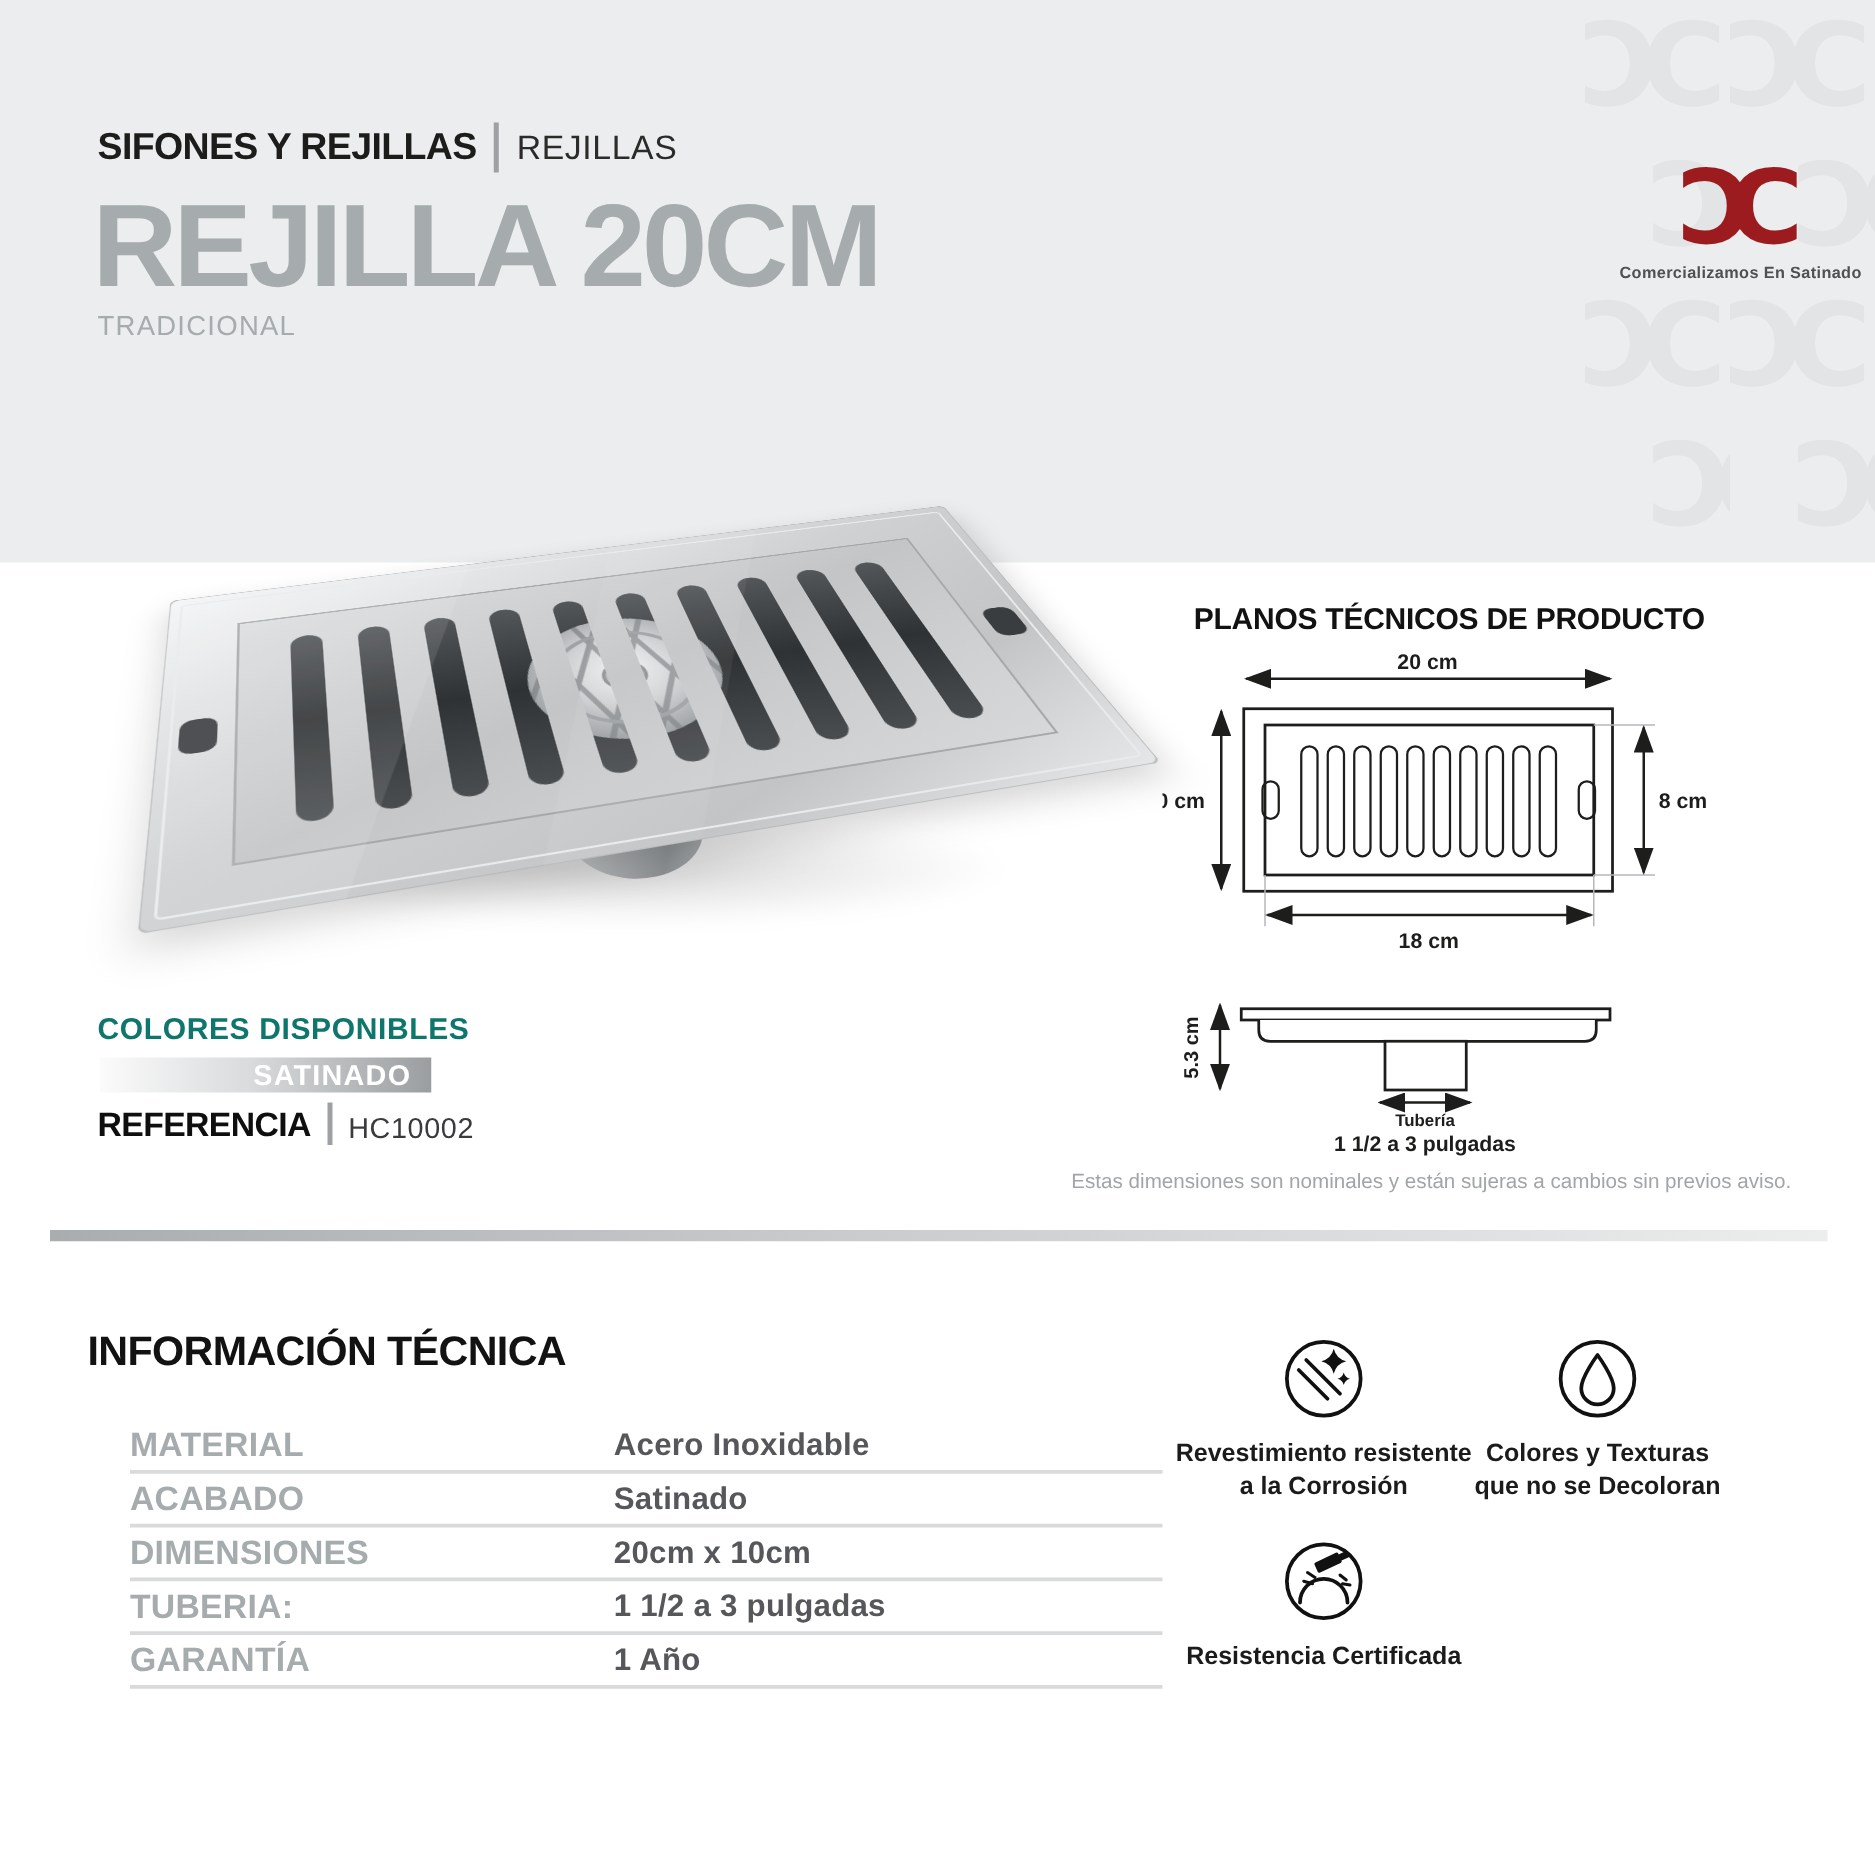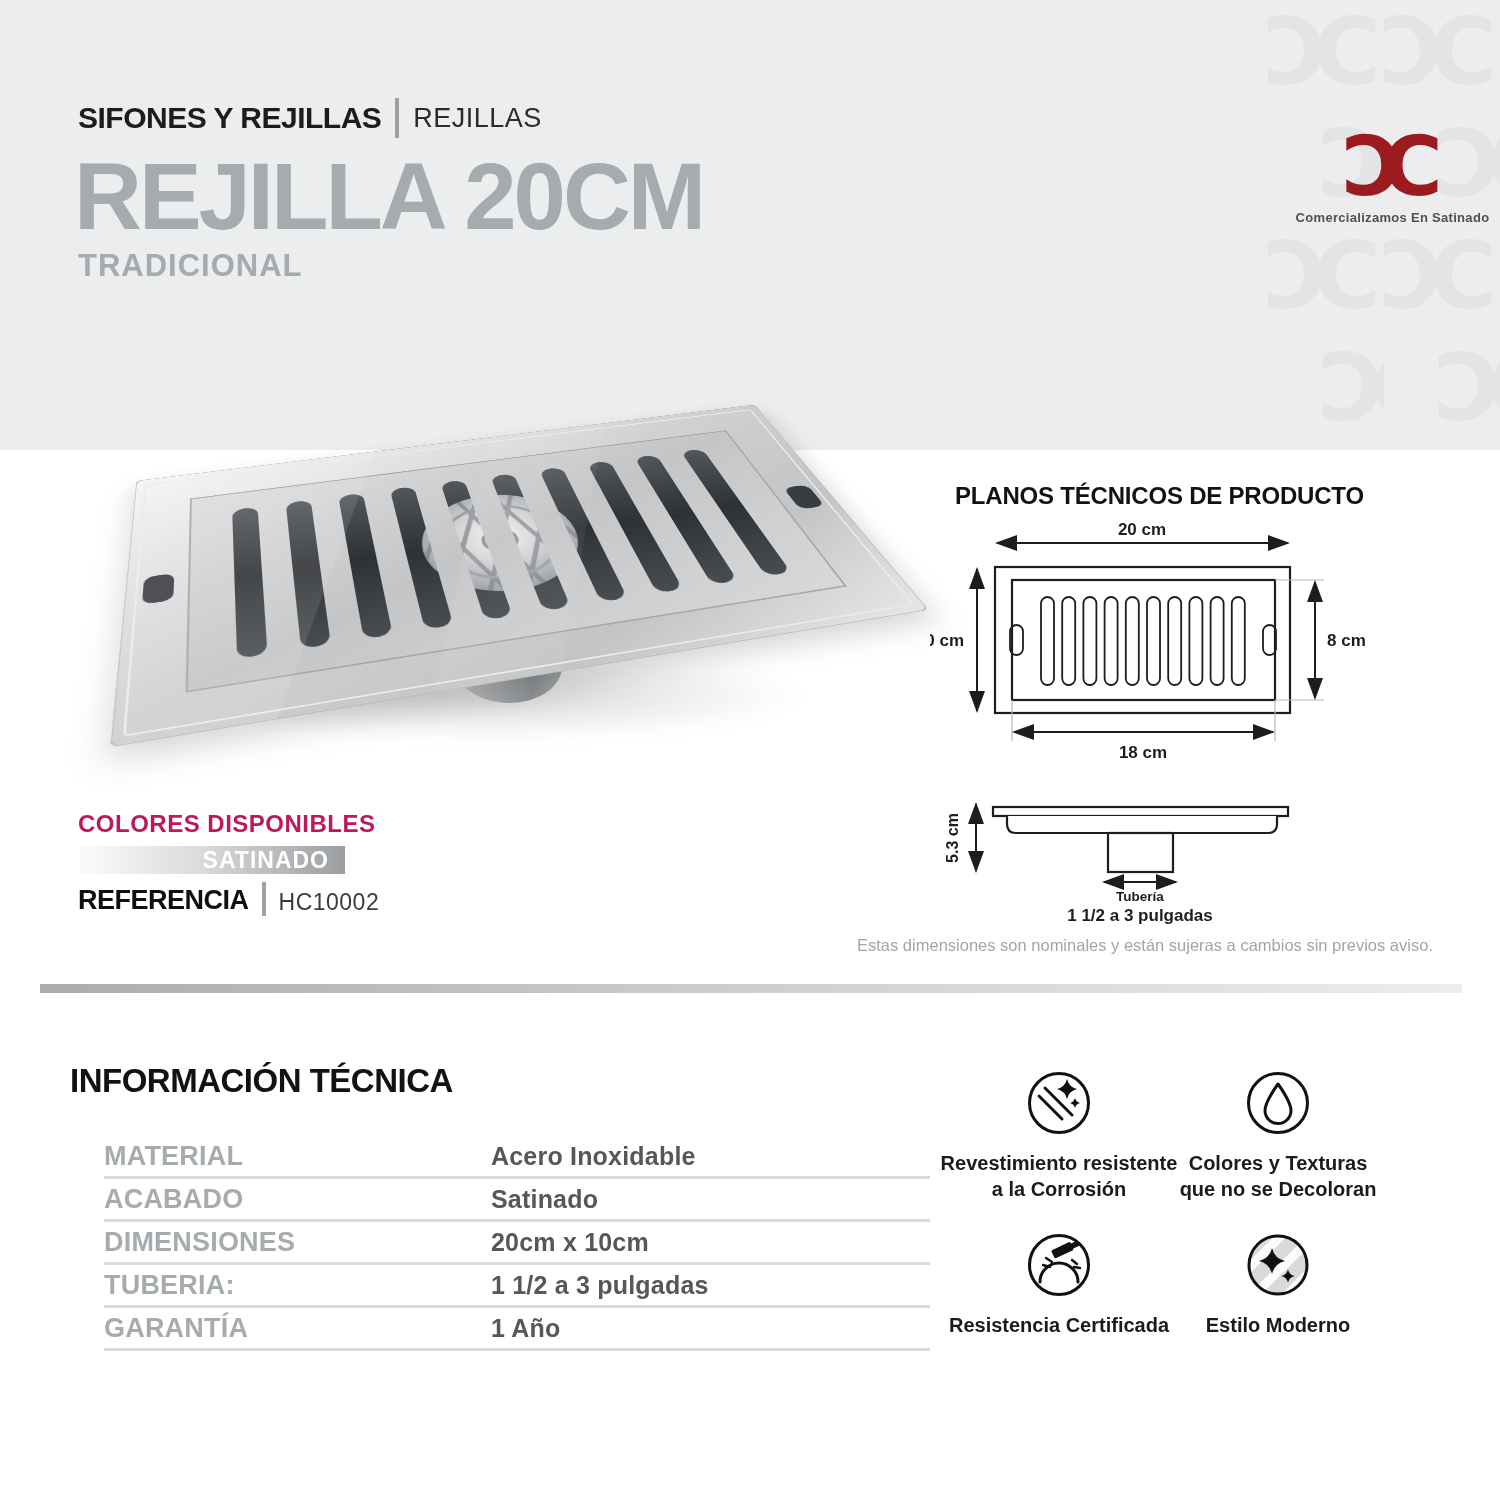--- a/index.html
+++ b/index.html
@@ -10,21 +10,21 @@
   
   .band { position:absolute; left:0; top:0; width:1500px; height:450px; background:#ebedee; }
   .pattern-strip { position:absolute; left:1268px; top:0; width:232px; height:450px; }
 
   
   .cat-row { position:absolute; left:78px; top:98px; display:flex; align-items:center; gap:14px; }
   .cat-main { font-size:30px; font-weight:bold; letter-spacing:-0.5px; color:#1c1c1b; }
   .cat-divider { width:4px; height:40px; background:#9ea1a4; }
   .cat-sub { font-size:27px; font-weight:400; color:#2b2b2a; letter-spacing:0.5px; }
   .page-title { position:absolute; left:74px; top:150px; font-size:94px; font-weight:bold; letter-spacing:-3px; color:#a6abae; line-height:1; white-space:nowrap; }
-  .page-subtitle { position:absolute; left:78px; top:248px; font-size:31px; font-weight:bold; letter-spacing:1px; color:#a6abae; }
+  .page-subtitle { position:absolute; left:78px; top:248px; font-size:22px; font-weight:normal; letter-spacing:1px; color:#a6abae; }
 
   
   .logo { position:absolute; left:1290px; top:128px; width:205px; text-align:center; }
   .logo-mono { font-family:"DejaVu Sans",sans-serif; font-size:82px; font-weight:bold; color:#9b1b1e; letter-spacing:-20px; line-height:0.95; padding-right:20px; }
   .logo-name { font-size:48px; font-weight:bold; color:#5e6063; letter-spacing:2px; line-height:1.05; margin-top:2px; }
   .logo-tag { font-size:13px; font-weight:bold; color:#4e5052; letter-spacing:0.3px; margin-top:4px; white-space:nowrap; }
 
   
   .product-stage { position:absolute; left:80px; top:305px; width:840px; height:470px; }
   .plate-shadow { position:absolute; left:110px; top:345px; width:620px; height:90px;
@@ -36,21 +36,21 @@
     transform:perspective(1000px) rotateX(52deg) rotateZ(-13deg); transform-origin:50% 50%;
     filter:drop-shadow(0 14px 16px rgba(0,0,0,0.16)); }
 
   
   .plans-heading { position:absolute; left:955px; top:482px; font-size:24px; font-weight:bold; color:#121212; letter-spacing:-0.2px; }
   .topview { position:absolute; left:930px; top:515px; }
   .sideview { position:absolute; left:930px; top:780px; }
   .plans-note { position:absolute; left:850px; top:936px; width:590px; text-align:center; font-size:16.5px; color:#a2a5a8; }
 
   
-  .colors-heading { position:absolute; left:78px; top:810px; font-size:24px; font-weight:bold; letter-spacing:0.5px; color:#be185d; }
+  .colors-heading { position:absolute; left:78px; top:810px; font-size:24px; font-weight:bold; letter-spacing:0.5px; color:#0f766e; }
   .swatch { position:absolute; left:80px; top:846px; width:265px; height:28px;
     background:linear-gradient(90deg,#fbfbfb 0%,#d9dbdc 45%,#9b9ea1 100%);
     display:flex; align-items:center; justify-content:flex-end; padding-right:16px; }
   .swatch-label { font-size:23px; font-weight:bold; letter-spacing:1px; color:#ffffff; }
   .ref-row { position:absolute; left:78px; top:882px; display:flex; align-items:flex-end; gap:13px; }
   .ref-label { font-size:27px; font-weight:bold; color:#0f0f0f; letter-spacing:-0.5px; }
   .ref-divider { width:4px; height:34px; background:#9ea1a4; }
   .ref-value { font-size:23px; font-weight:500; color:#3a3b3d; letter-spacing:0.5px; }
 
   
@@ -312,37 +312,14 @@
           <line x1="17" y1="33" x2="24" y2="35"></line>
         <line x1="46" y1="28" x2="51" y2="32"></line>
           <line x1="48" y1="35" x2="54" y2="36"></line>
       </g>
     </svg>
     <div class="cap">
       <div>Resistencia Certificada</div>
     </div>
   </div>
 
-  <div class="feat f4">
-    <svg class="ic" width="66" height="66" viewBox="0 0 66 66">
-      <defs>
-          <clipPath id="mclip">
-            <circle cx="33" cy="33" r="29"></circle>
-          </clipPath>
-        </defs>
-      <circle cx="33" cy="33" r="29" fill="#d8d9da"></circle>
-      <g clip-path="url(#mclip)">
-        <g transform="rotate(45 33 33)" fill="#ffffff" opacity="0.9">
-          <rect x="10" y="-25" width="9" height="120"></rect>
-          <rect x="33" y="-25" width="9" height="120"></rect>
-          <rect x="56" y="-25" width="9" height="120"></rect>
-        </g>
-      </g>
-      <path d="M27,16 Q29.5,26.5 40,29 Q29.5,31.5 27,42 Q24.5,31.5 14,29 Q24.5,26.5 27,16 Z" fill="#111111"></path>
-      <path d="M43,37.5 Q44.3,42.7 49.5,44 Q44.3,45.3 43,50.5 Q41.7,45.3 36.5,44 Q41.7,42.7 43,37.5 Z" fill="#111111"></path>
-      <circle cx="33" cy="33" r="29" fill="none" stroke="#111111" stroke-width="3"></circle>
-    </svg>
-    <div class="cap">
-      <div>Estilo Moderno</div>
-    </div>
-  </div>
 
 </div>
 
 </body></html>

